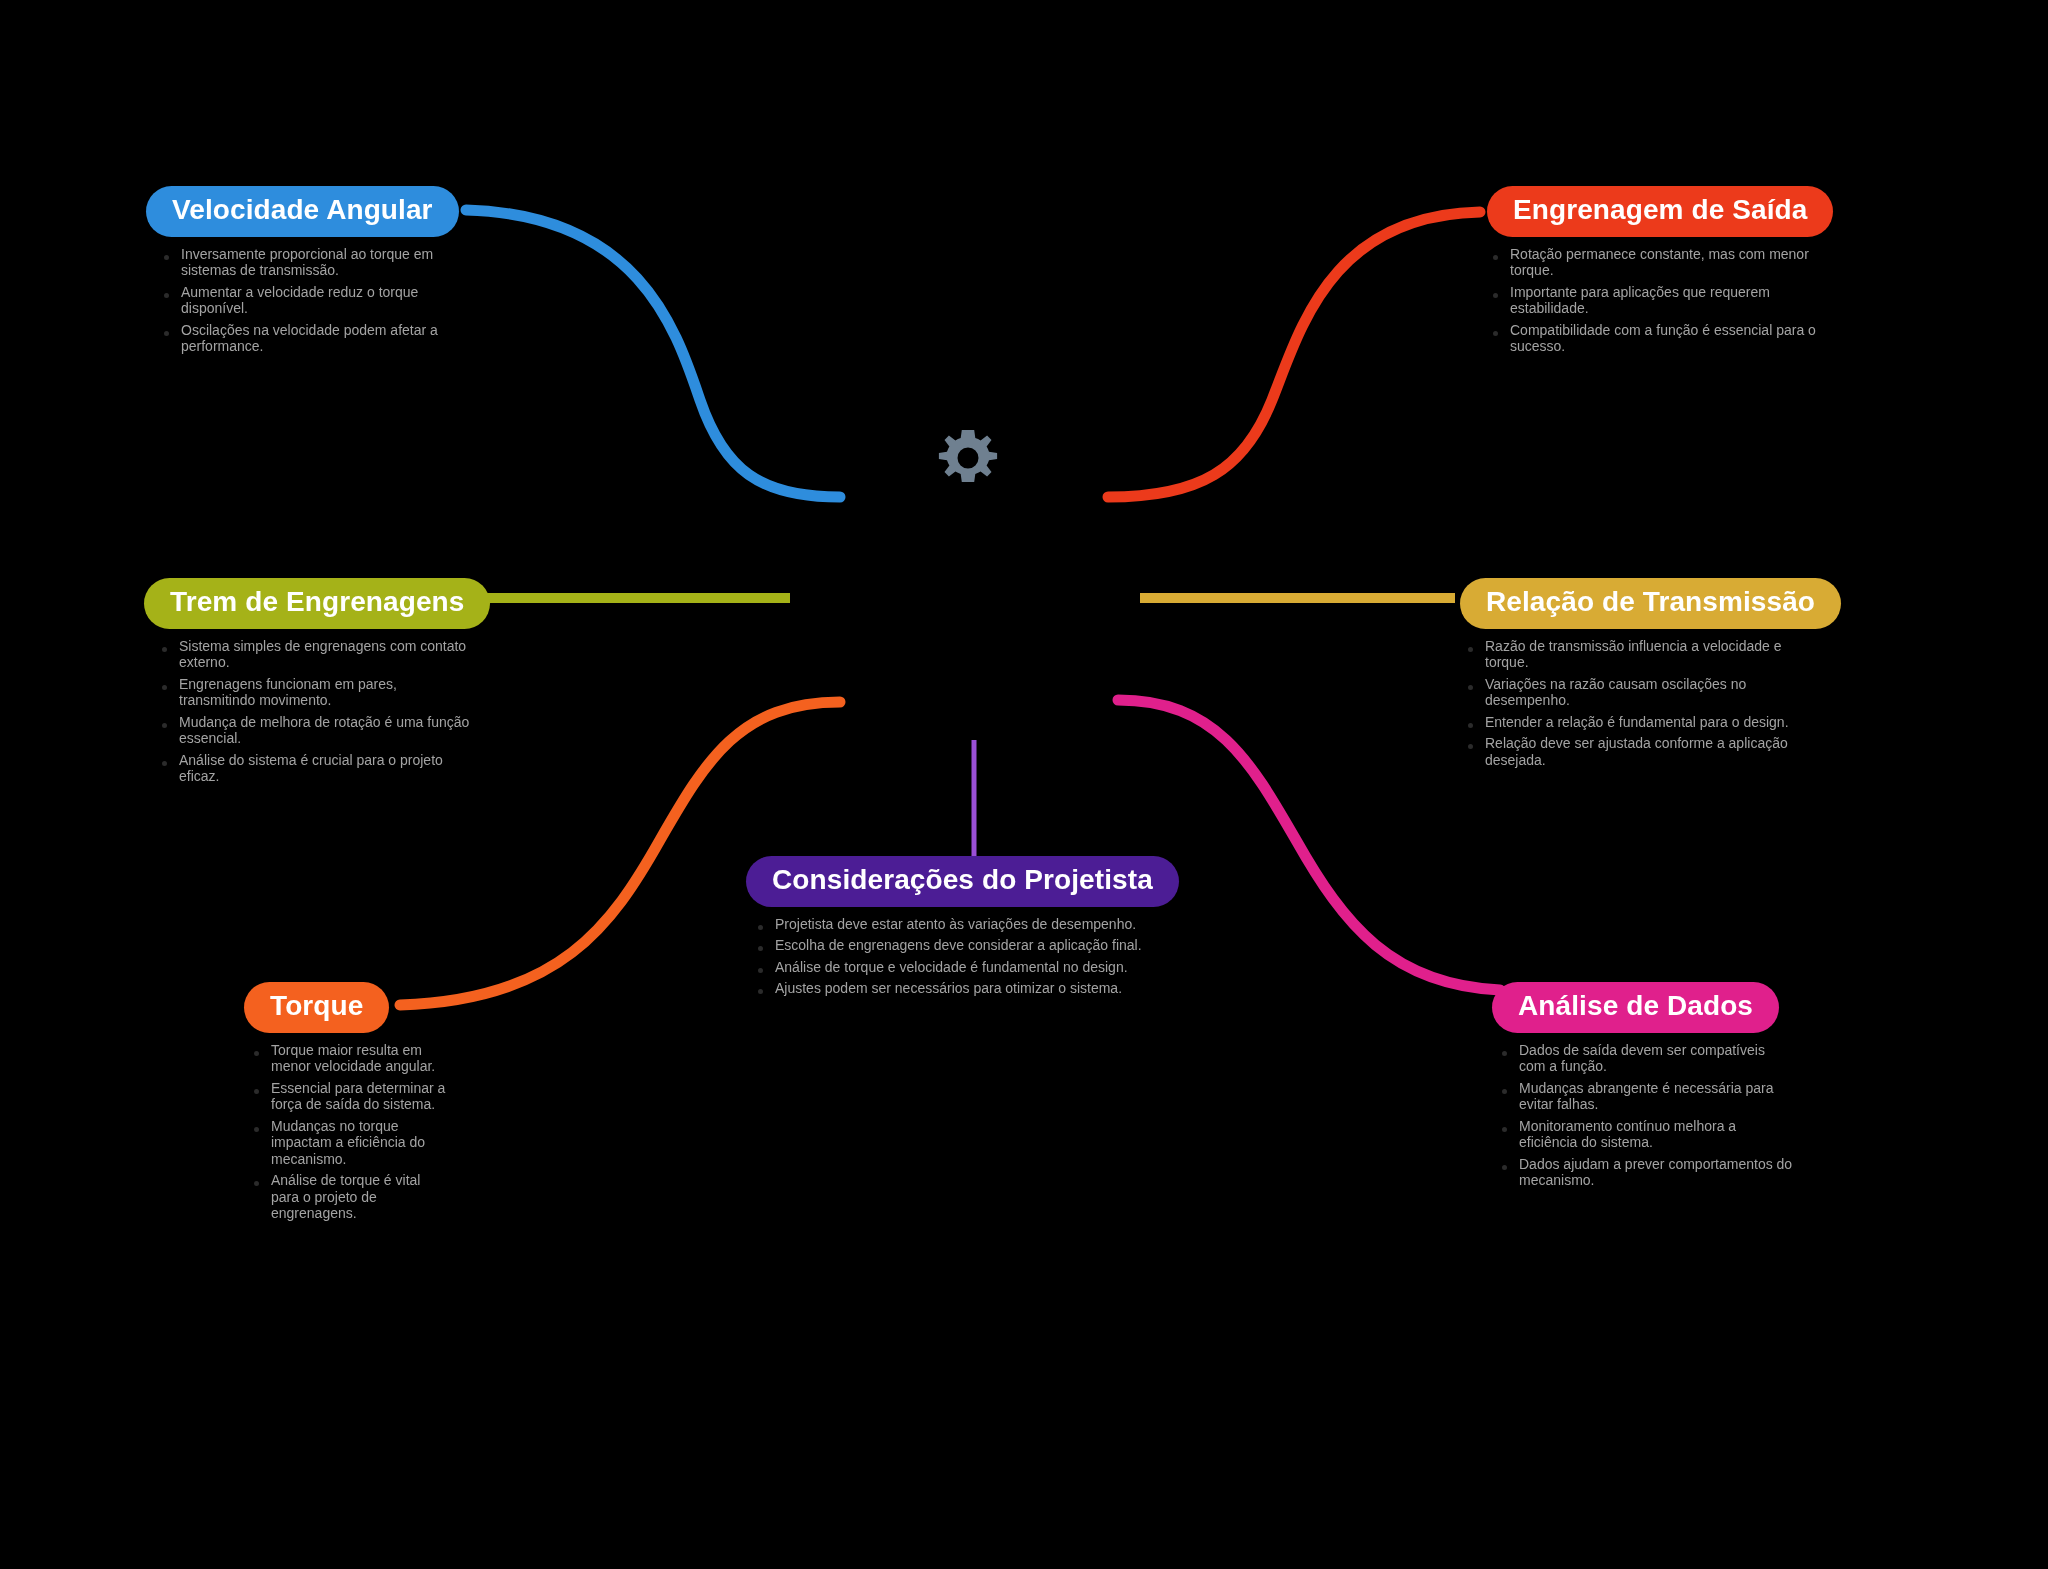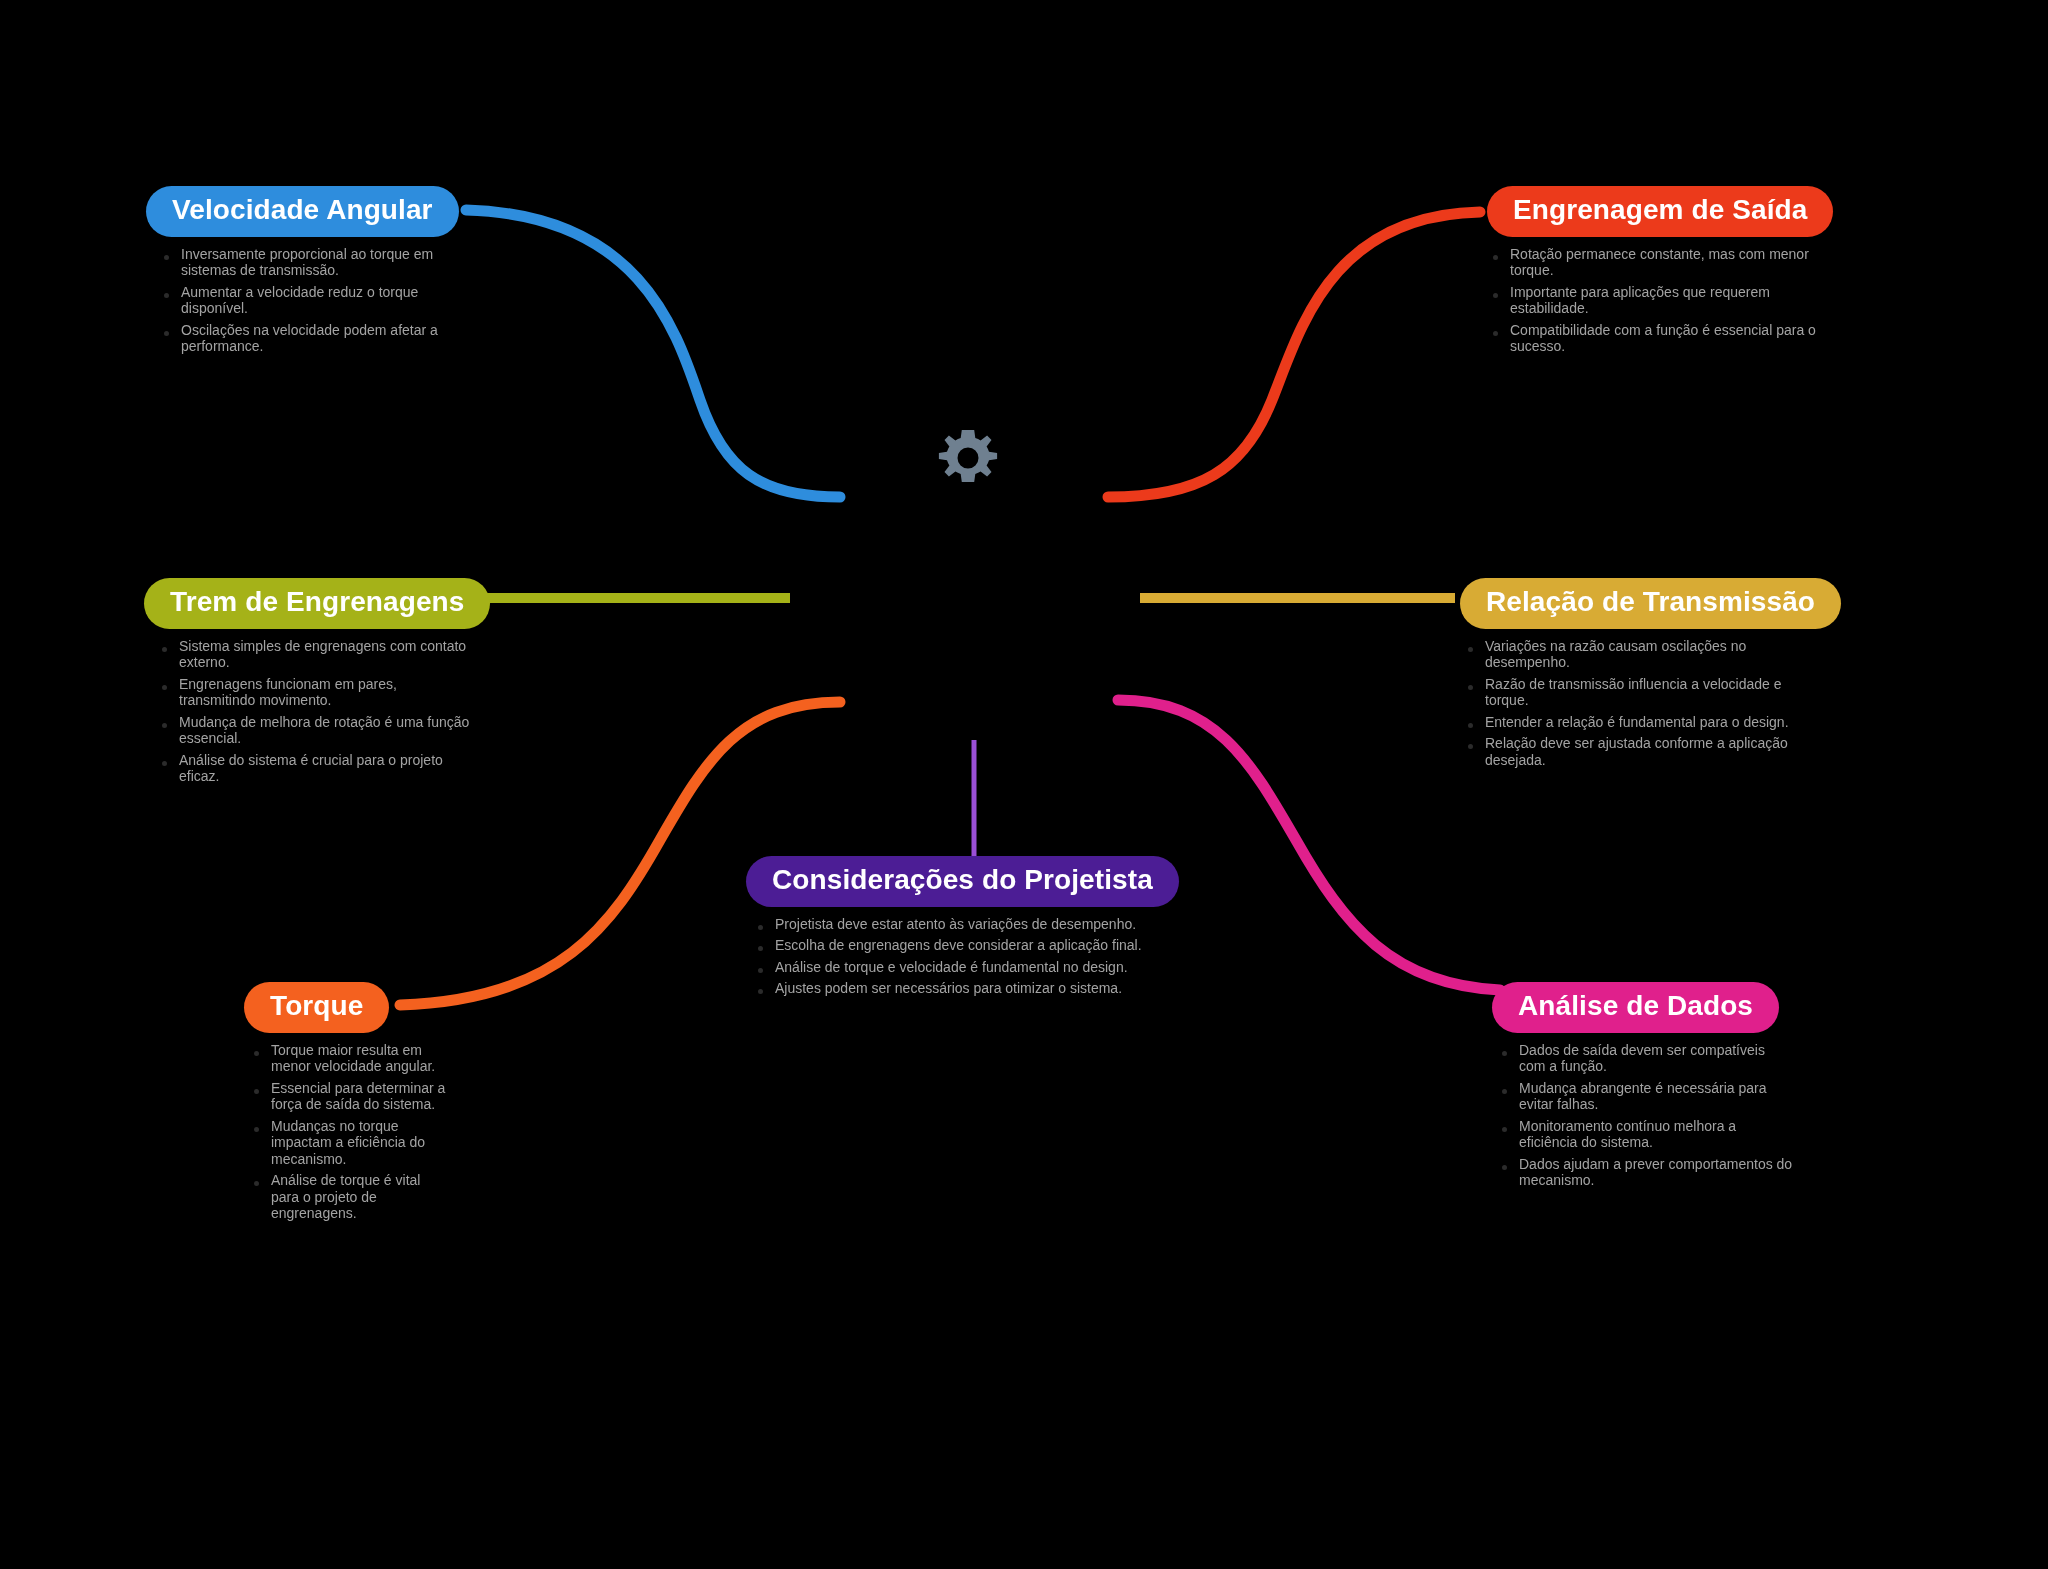--- a/index.html
+++ b/index.html
@@ -154,22 +154,22 @@
       <li>Sistema simples de engrenagens com contato externo.</li>
       <li>Engrenagens funcionam em pares, transmitindo movimento.</li>
       <li>Mudança de melhora de rotação é uma função essencial.</li>
       <li>Análise do sistema é crucial para o projeto eficaz.</li>
     </ul>
   </div>
 
   <div class="node" id="node-relacao-transmissao">
     <div class="pill" style="background: rgb(216, 171, 52);">Relação de Transmissão</div>
     <ul class="bullets">
+      <li>Razão de transmissão influencia a velocidade e torque.</li>
       <li>Variações na razão causam oscilações no desempenho.</li>
-      <li>Razão de transmissão influencia a velocidade e torque.</li>
       <li>Entender a relação é fundamental para o design.</li>
       <li>Relação deve ser ajustada conforme a aplicação desejada.</li>
     </ul>
   </div>
 
   <div class="node" id="node-torque">
     <div class="pill" style="background: rgb(244, 97, 31);">Torque</div>
     <ul class="bullets">
       <li>Torque maior resulta em menor velocidade angular.</li>
       <li>Essencial para determinar a força de saída do sistema.</li>
@@ -185,19 +185,19 @@
       <li>Escolha de engrenagens deve considerar a aplicação final.</li>
       <li>Análise de torque e velocidade é fundamental no design.</li>
       <li>Ajustes podem ser necessários para otimizar o sistema.</li>
     </ul>
   </div>
 
   <div class="node" id="node-analise-dados">
     <div class="pill" style="background: rgb(224, 32, 140);">Análise de Dados</div>
     <ul class="bullets">
       <li>Dados de saída devem ser compatíveis com a função.</li>
-      <li>Mudança abrangente é necessária para evitar falhas.</li>
+      <li>Mudanças abrangente é necessária para evitar falhas.</li>
       <li>Monitoramento contínuo melhora a eficiência do sistema.</li>
       <li>Dados ajudam a prever comportamentos do mecanismo.</li>
     </ul>
   </div>
 
 </div>
 
 </body></html>

